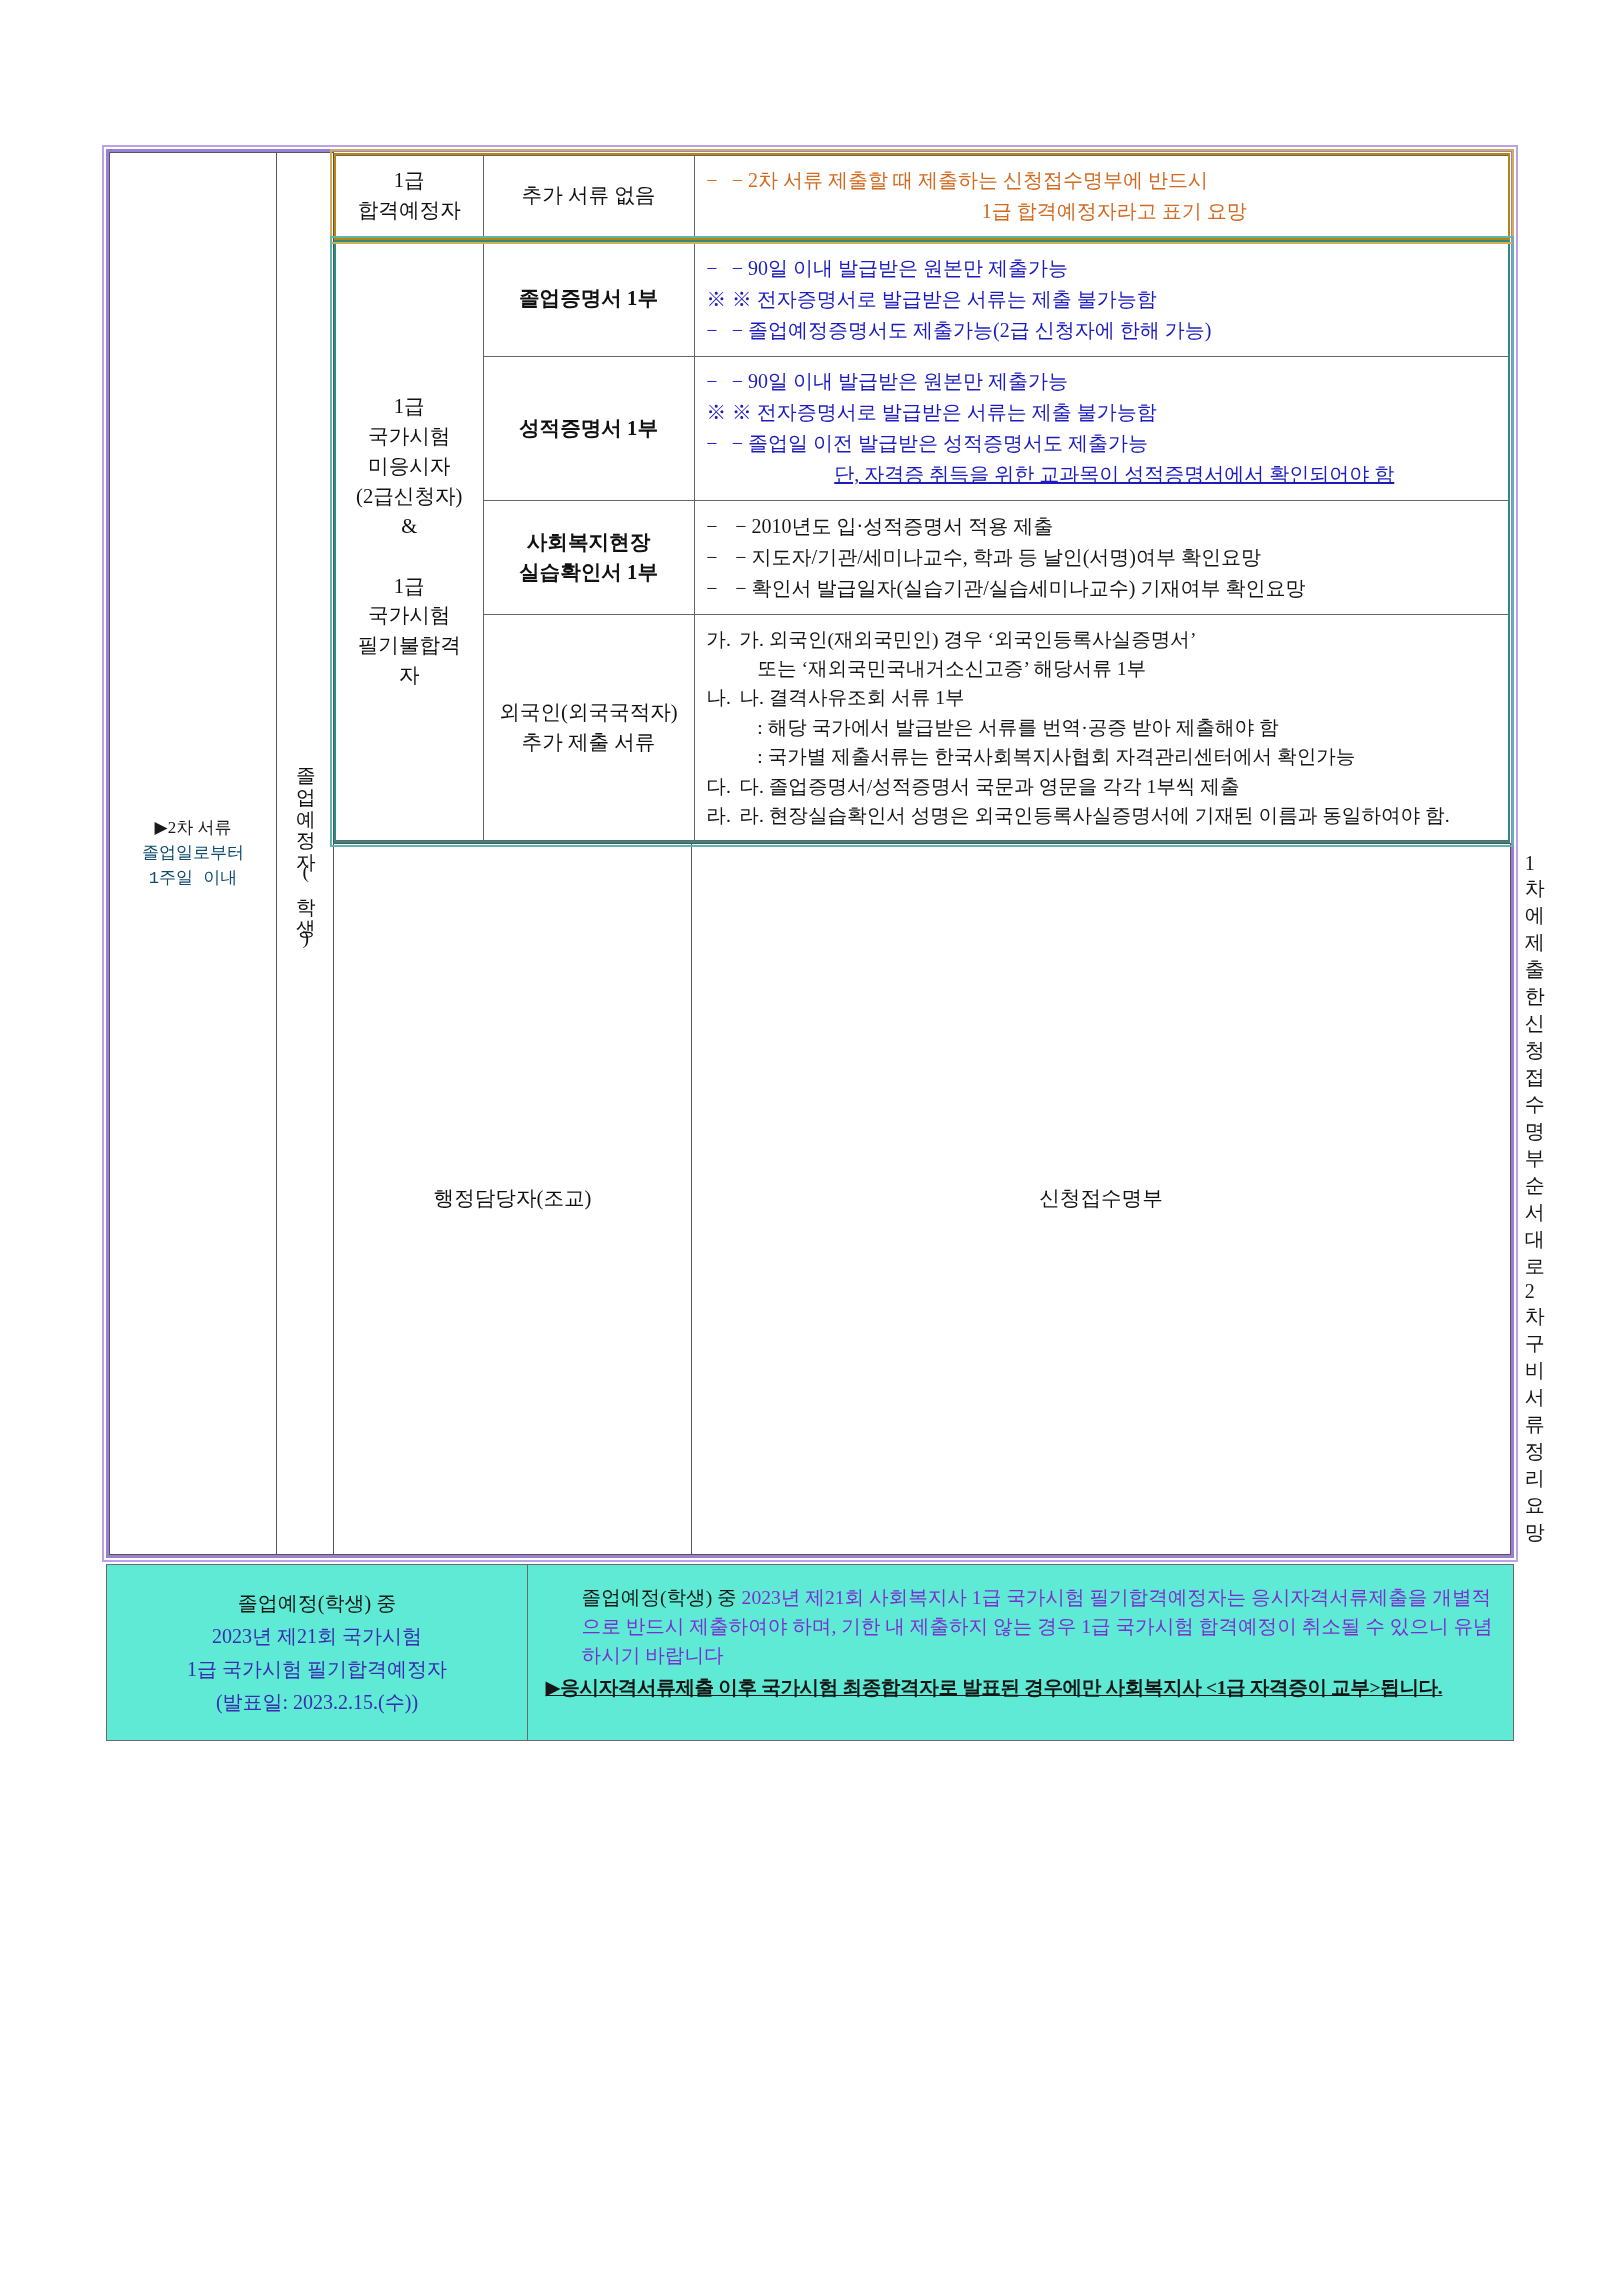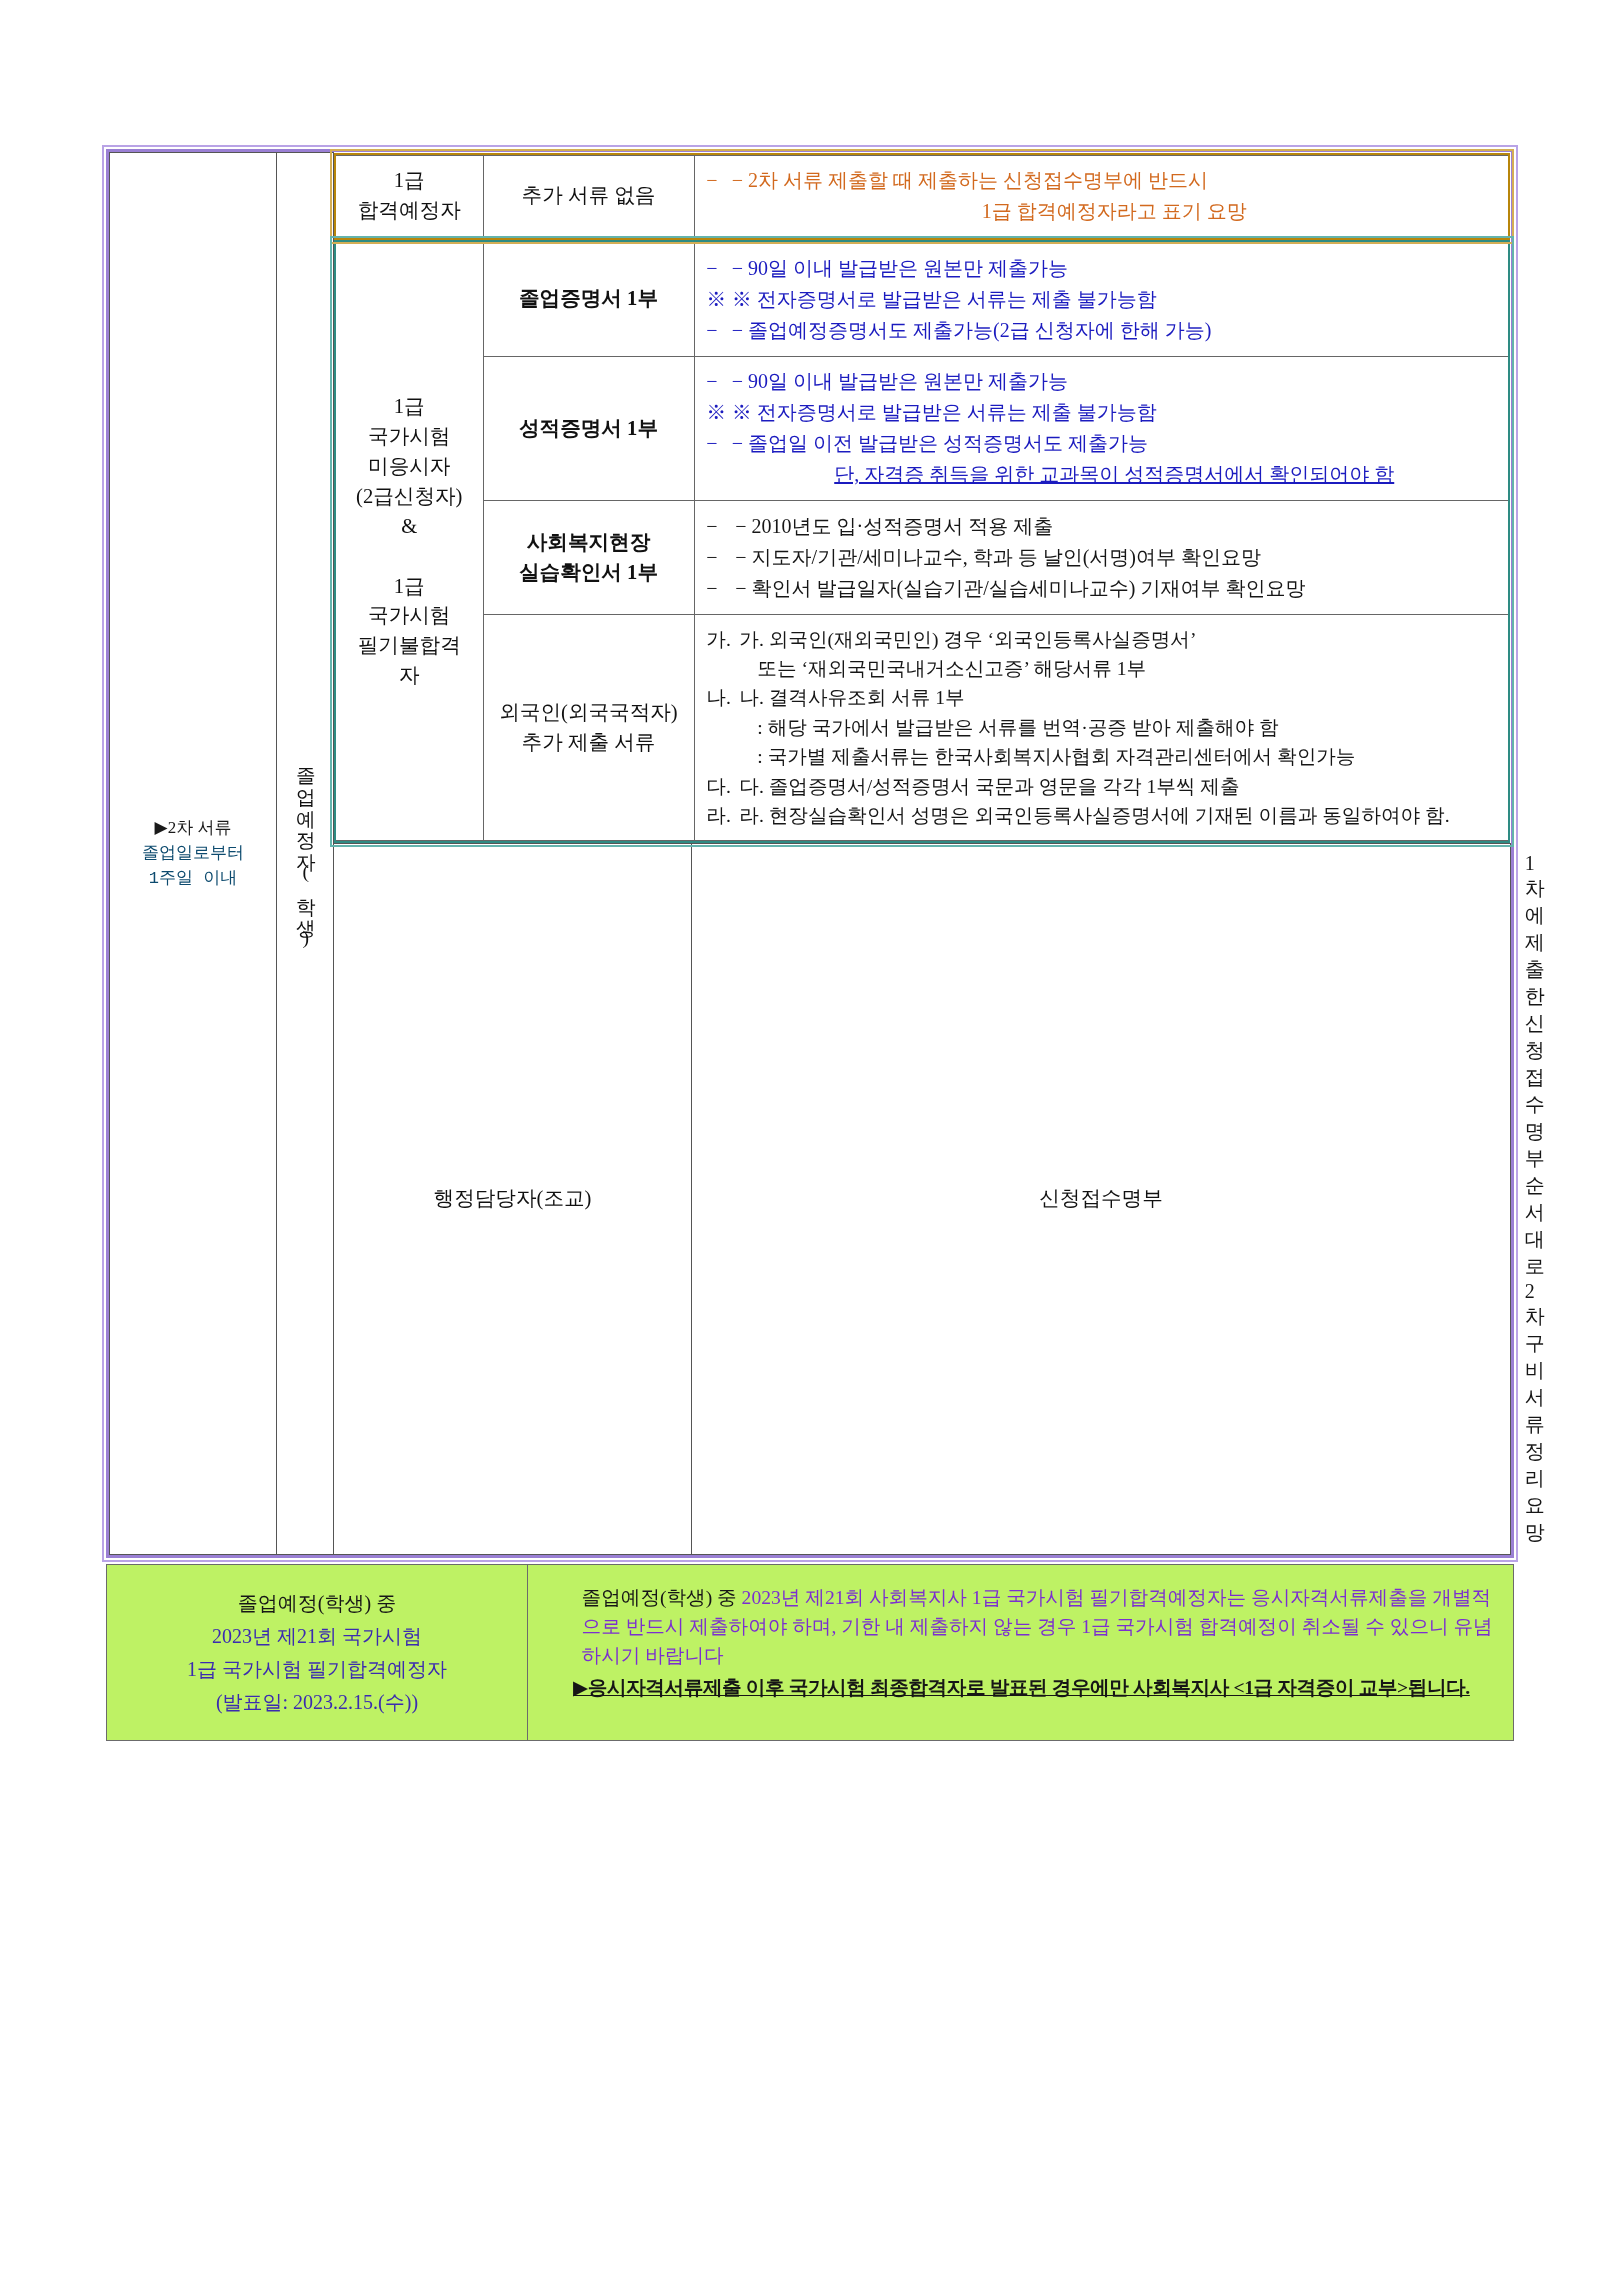--- a/index.html
+++ b/index.html
@@ -143,21 +143,21 @@
     font-size: 20px;
     color: #161616;
   }
 
   
   .bottom {
     position: absolute;
     left: 106px;
     top: 1564px;
     width: 1408px;
-    background: #bef264;
+    background: #5eead4;
     border: 1px solid #6b6b6b;
     box-sizing: border-box;
     display: flex;
   }
   .bottom-left {
     width: 421px;
     border-right: 1px solid #6b6b6b;
     box-sizing: border-box;
     text-align: center;
     padding: 21.6px 7.8px;
@@ -174,21 +174,20 @@
   }
   .bottom-right .p1 { color: #161616; margin-left: 36px; }
   .bottom-right .p1 .pp { color: #7b2fd0; }
   .bottom-right .p2 { color: #7b2fd0; }
   .bottom-right .p3 {
     color: #161616;
     font-weight: bold;
     text-decoration: underline;
     margin-top: 2px;
     letter-spacing: -0.4px;
-    text-align: center;
   }
 </style>
 </head>
 <body>
 
 <div id="doc" class="purple-frame">
   <table class="main">
     <colgroup>
       <col class="c1">
         <col class="c2">

